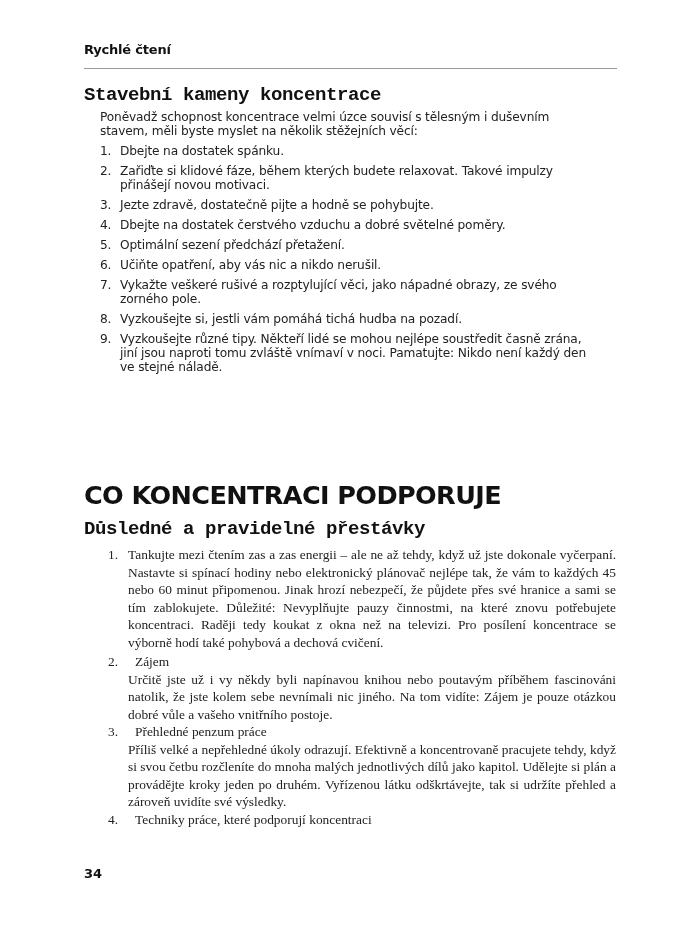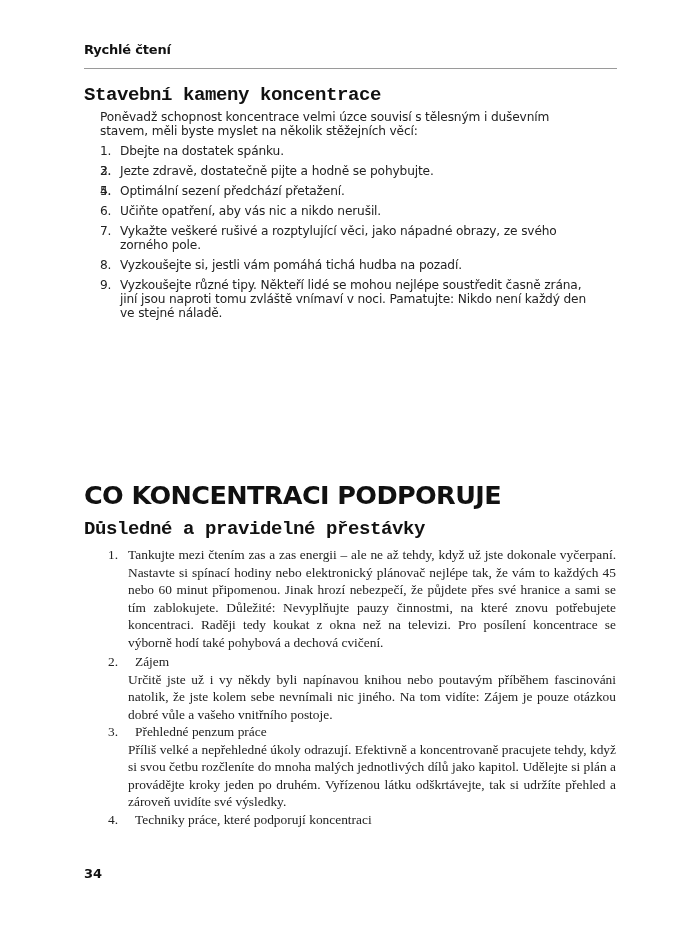--- a/index.html
+++ b/index.html
@@ -58,23 +58,23 @@
 
   <div class="running-head">Rychlé čtení</div>
   <div class="head-rule"></div>
 
   <h2 class="h2" style="top:84px;">Stavební kameny koncentrace</h2>
 
   <div class="sans-block intro">
     <p style="margin:0;">Poněvadž schopnost koncentrace velmi úzce souvisí s tělesným i duševním stavem, měli byste myslet na několik stěžejních věcí:</p>
     <ol class="sans-list">
       <li><span class="num">1.</span><span>Dbejte na dostatek spánku.</span></li>
-      <li><span class="num">2.</span></li>
+      <li><span class="num">2.</span><span>Zařiďte si klidové fáze, během kterých budete relaxovat. Takové impulzy přinášejí novou motivaci.</span></li>
       <li><span class="num">3.</span><span>Jezte zdravě, dostatečně pijte a hodně se pohybujte.</span></li>
-      <li><span class="num">4.</span></li>
+      <li><span class="num">4.</span><span>Dbejte na dostatek čerstvého vzduchu a dobré světelné poměry.</span></li>
       <li><span class="num">5.</span><span>Optimální sezení předchází přetažení.</span></li>
       <li><span class="num">6.</span><span>Učiňte opatření, aby vás nic a nikdo nerušil.</span></li>
       <li><span class="num">7.</span><span>Vykažte veškeré rušivé a rozptylující věci, jako nápadné obrazy, ze svého zorného pole.</span></li>
       <li><span class="num">8.</span><span>Vyzkoušejte si, jestli vám pomáhá tichá hudba na pozadí.</span></li>
       <li><span class="num">9.</span><span>Vyzkoušejte různé tipy. Někteří lidé se mohou nejlépe soustředit časně zrána, jiní jsou naproti tomu zvláště vnímaví v noci. Pamatujte: Nikdo není každý den ve stejné náladě.</span></li>
     </ol>
   </div>
 
   <h1 class="h1">CO KONCENTRACI PODPORUJE</h1>
 

